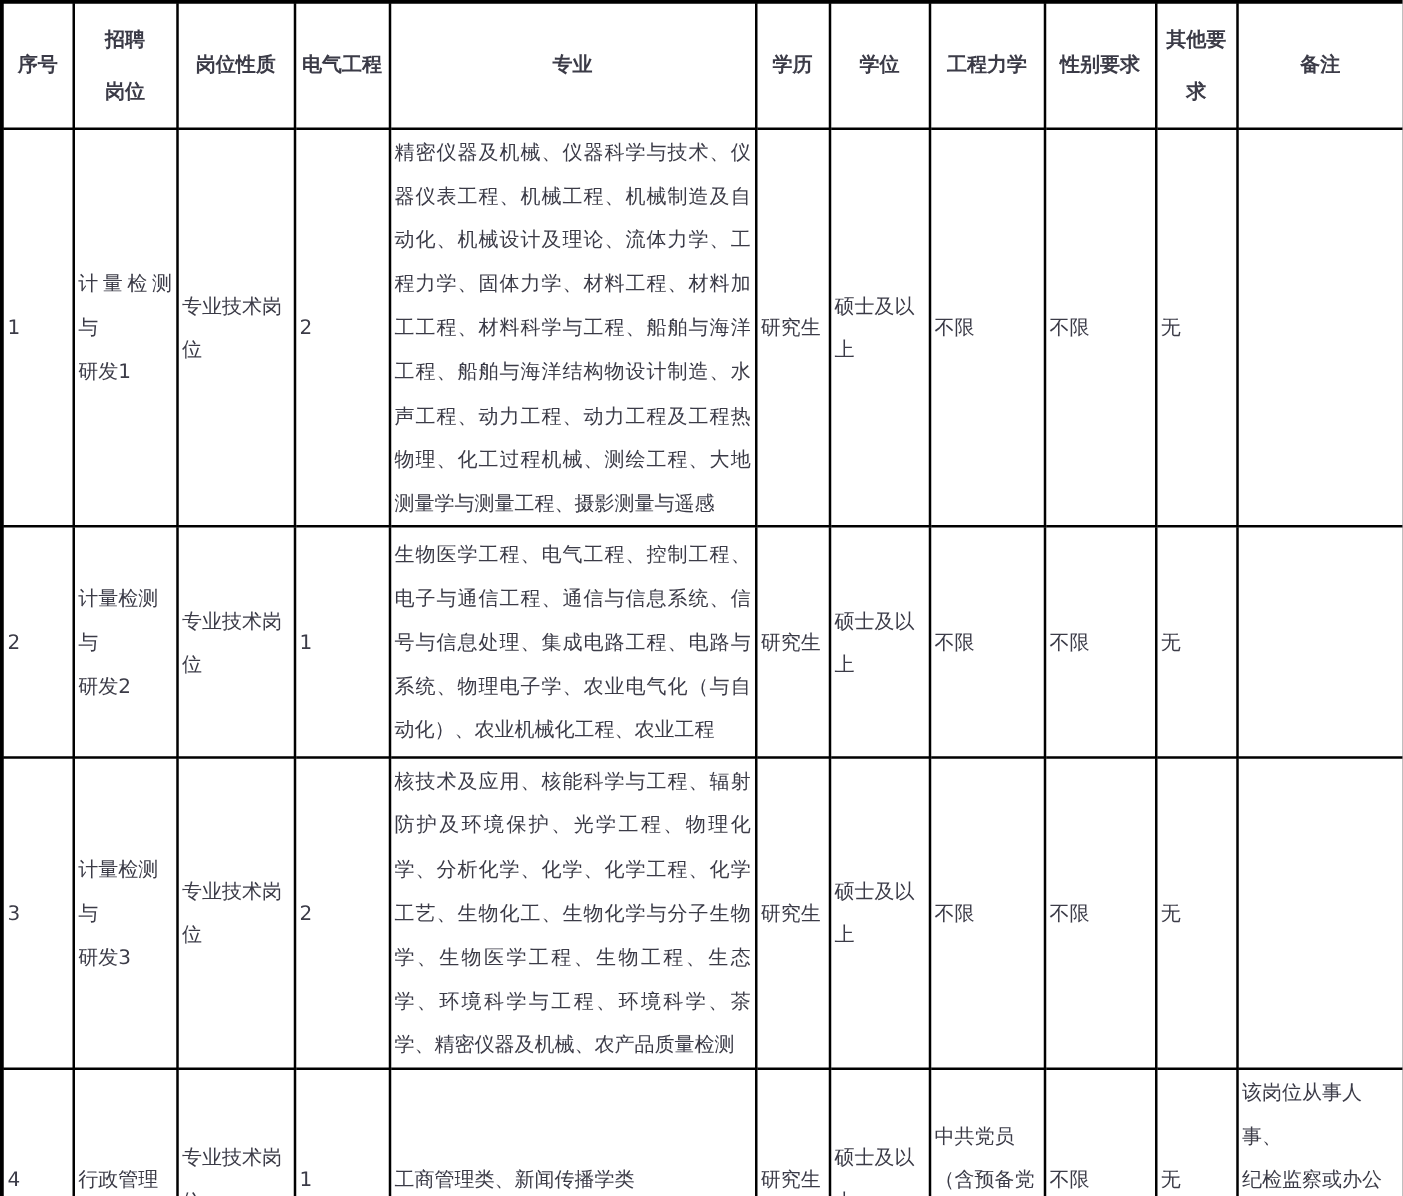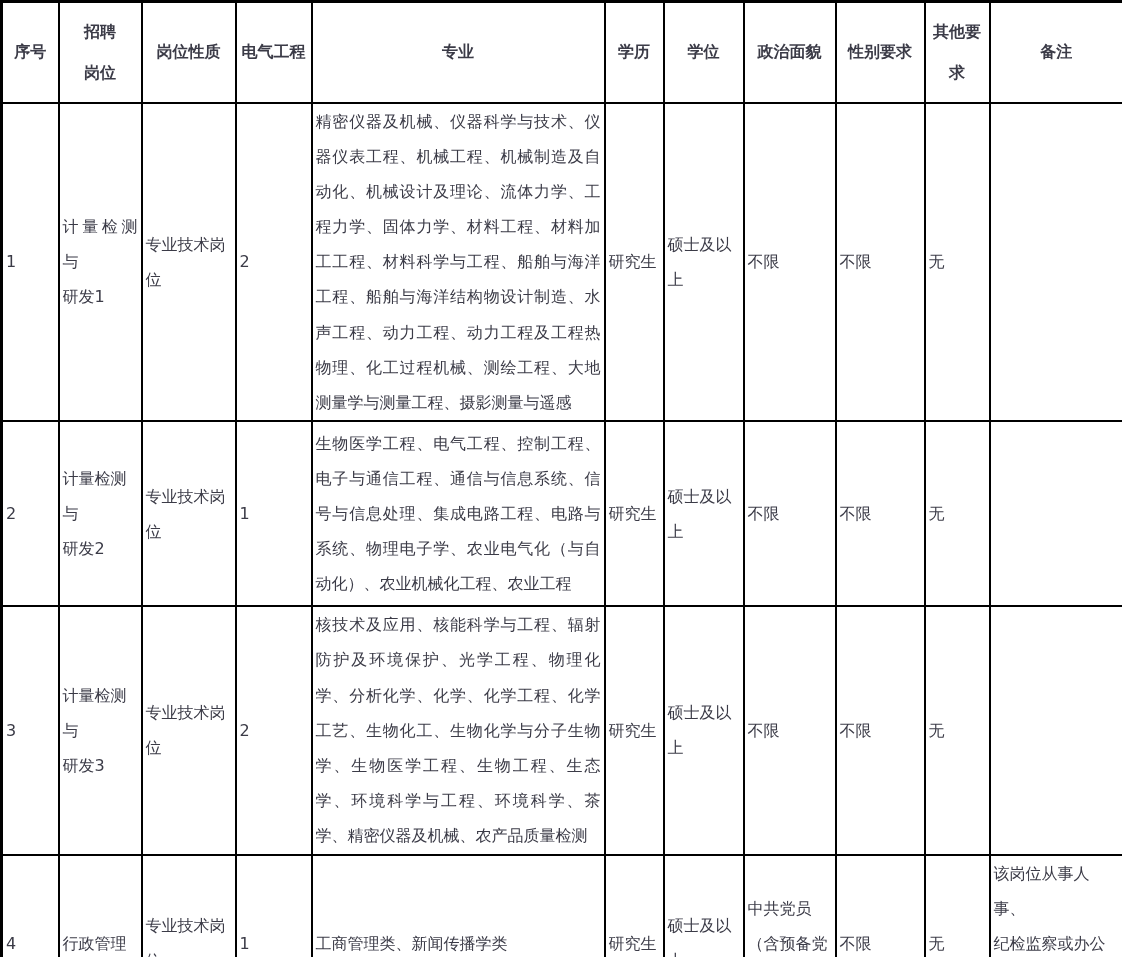--- a/index.html
+++ b/index.html
@@ -63,21 +63,21 @@
     <thead>
       <tr>
         <th>序号</th>
         <th>招聘
 岗位</th>
         <th>岗位性质</th>
         <th>电气工程</th>
         <th>专业</th>
         <th>学历</th>
         <th>学位</th>
-        <th>政治面貌</th>
+        <th>工程力学</th>
         <th>性别要求</th>
         <th>其他要
 求</th>
         <th>备注</th>
       </tr>
     </thead>
     <tbody>
       <tr class="row-left">
         <td>1</td>
         <td>计量检测与

